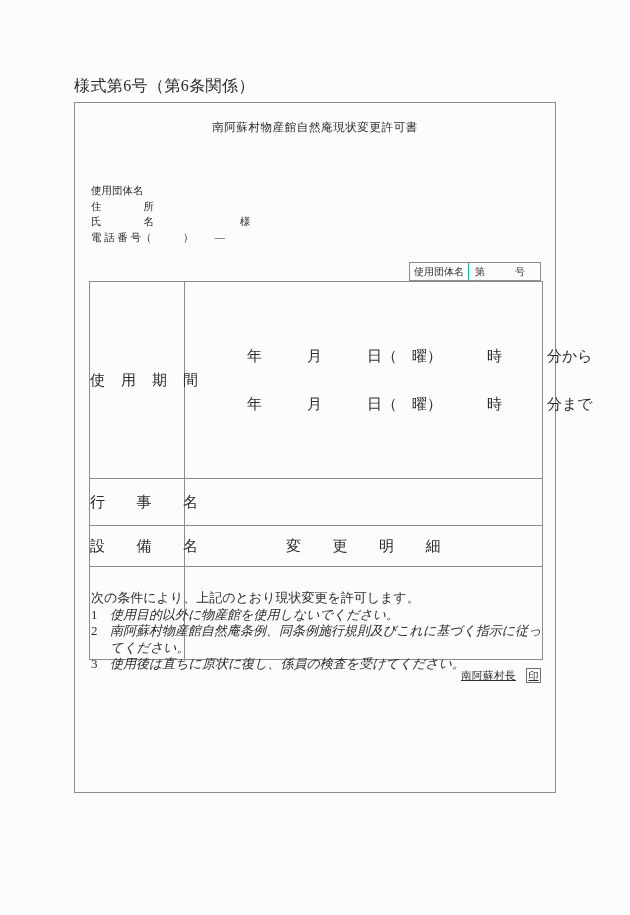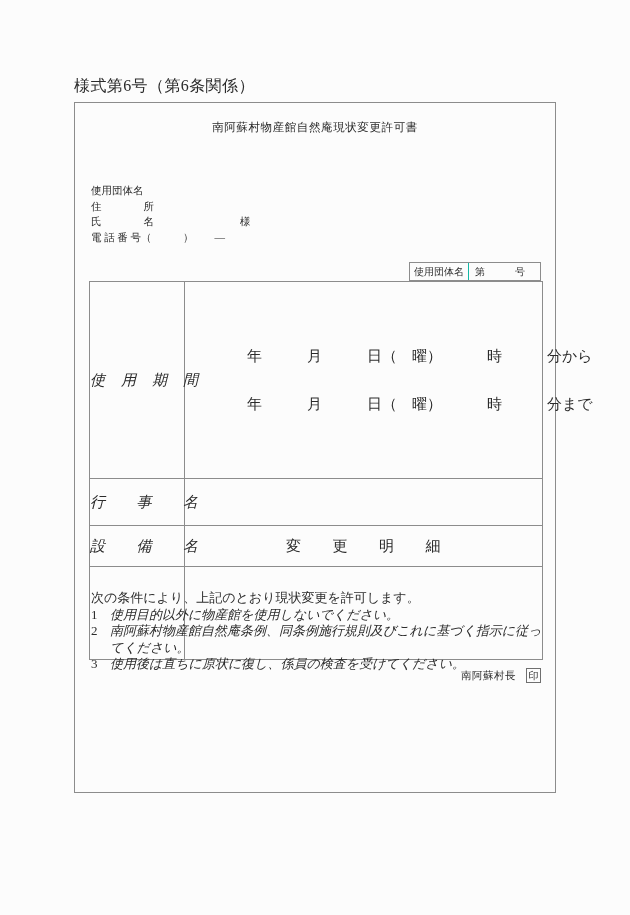--- a/index.html
+++ b/index.html
@@ -116,21 +116,20 @@
     border: 1px solid #8c8c8c;
     font-size: 15px;
     padding: 0;
     vertical-align: middle;
     white-space: pre;
   }
   .col-label { width: 95px; }
   .label-cell {
     text-align: right;
     letter-spacing: 0.5px;
-    font-style: italic;
   }
   .row-period td { height: 44px; }
   .row-event td { height: 46px; }
   .row-change-head td { height: 47px; }
   .row-detail-head td { height: 40px; }
   .row-blank td { height: 92px; }
 
   .period-lines {
     padding-left: 62px;
     line-height: 16px;
@@ -165,20 +164,21 @@
   .cond-text { flex: 1 1 auto; font-style: italic; }
 
   
   .signature {
     position: absolute;
     right: 14px;
     top: 565px;
     display: flex;
     align-items: flex-end;
     font-size: 10.5px;
+    text-decoration: underline;
   }
   .signature .name {
     letter-spacing: 0.5px;
     white-space: nowrap;
   }
   .seal-box {
     margin-left: 10px;
     width: 15px;
     height: 15px;
     border: 1px solid #6f6f6f;

